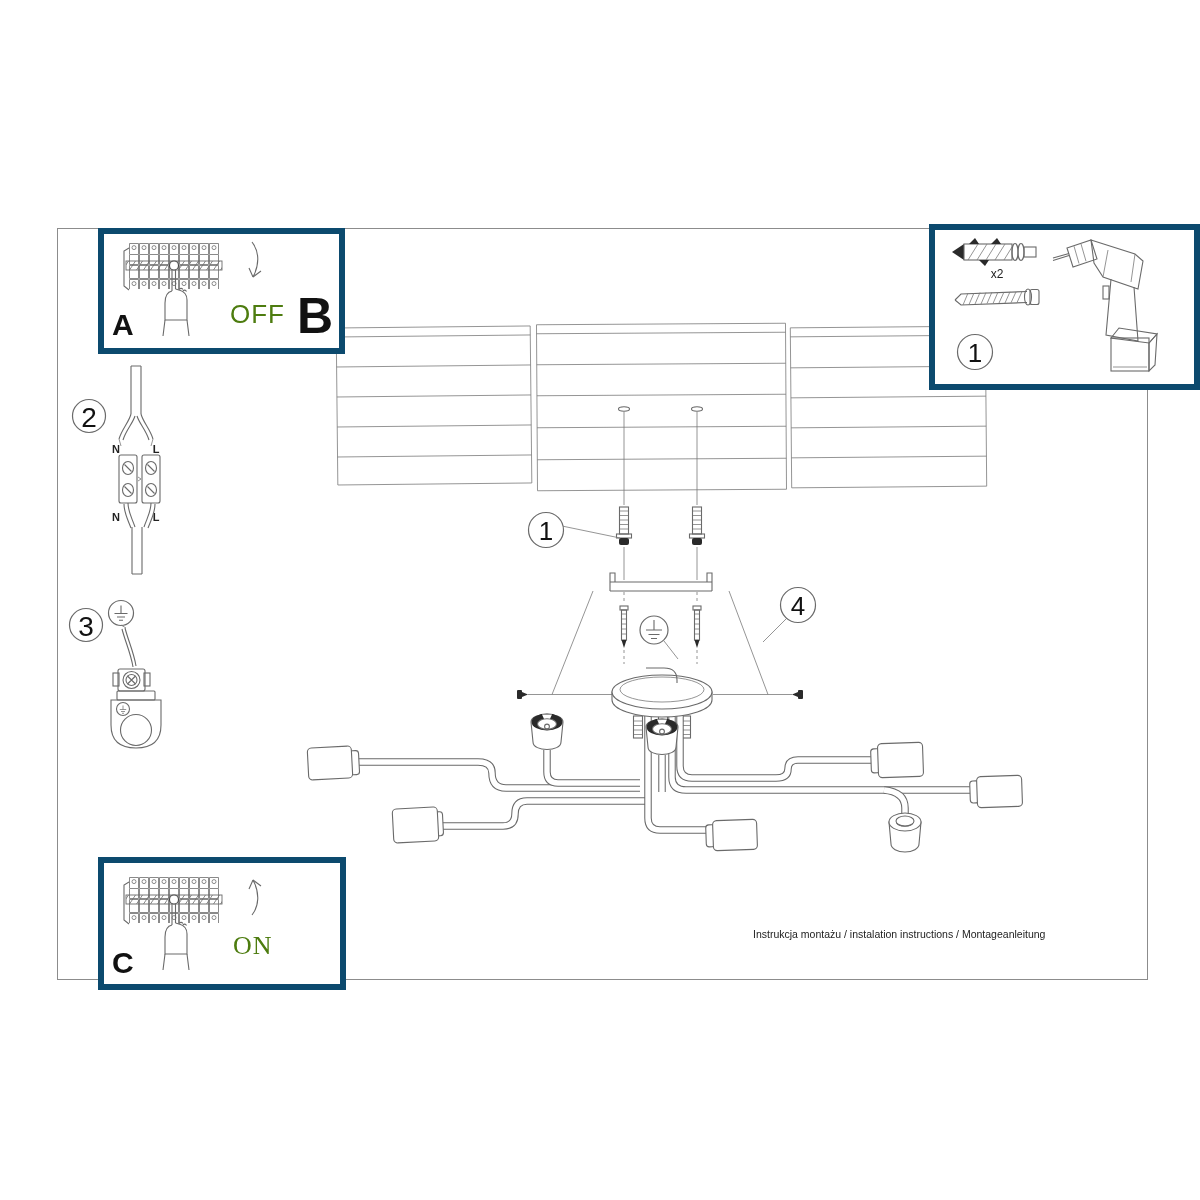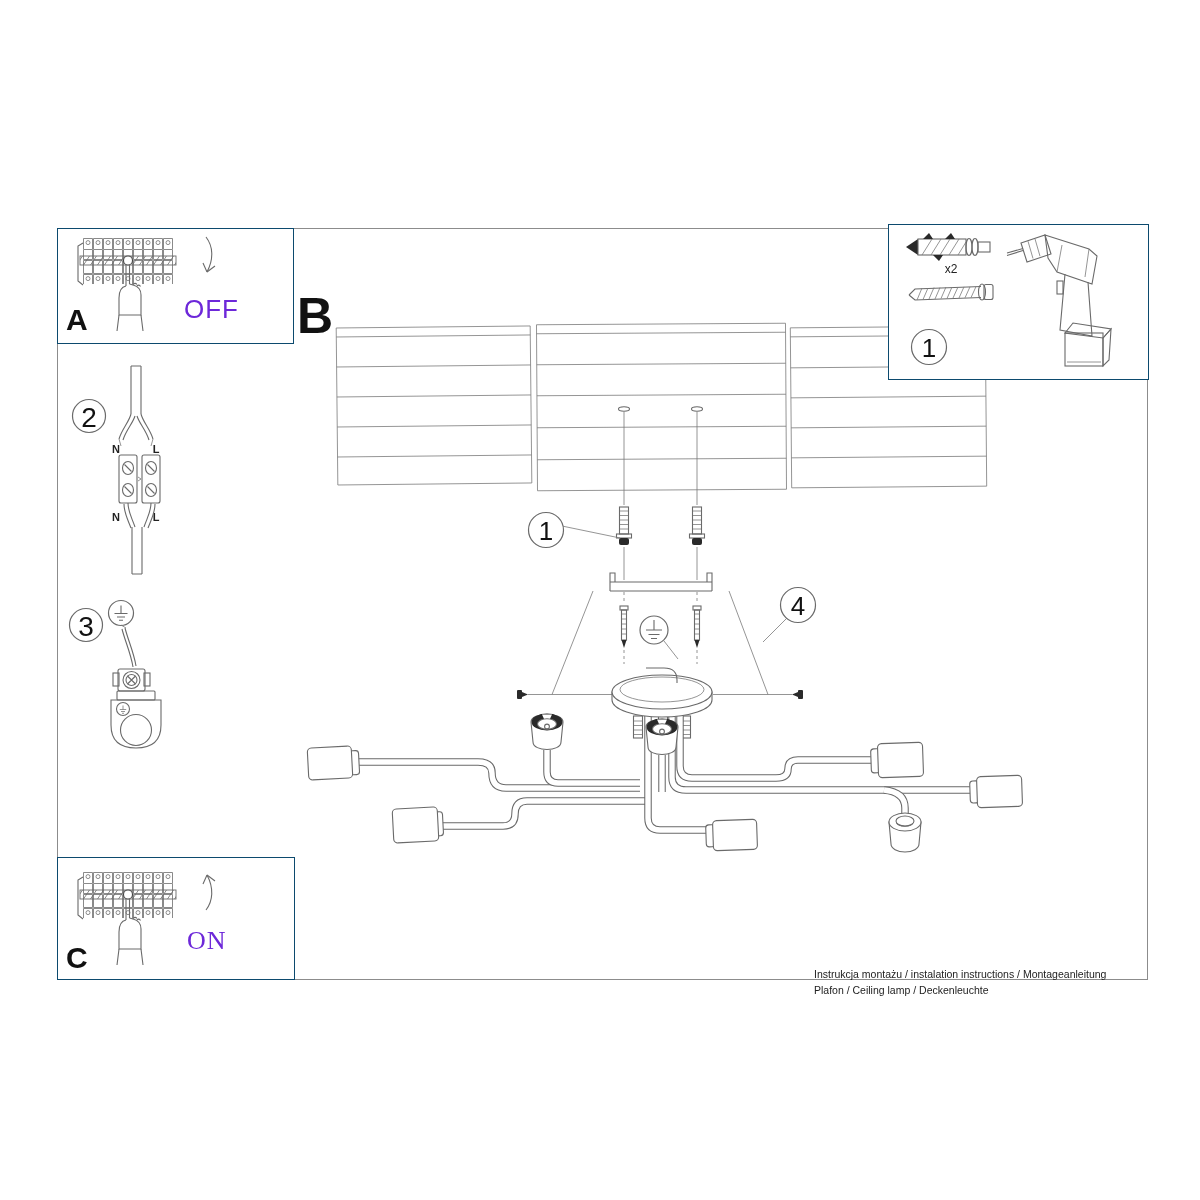--- a/index.html
+++ b/index.html
@@ -1,23 +1,23 @@
 <!DOCTYPE html>
 <html><head>
 <meta charset="utf-8">
 <style>
   html,body{margin:0;padding:0;background:#fff;}
   .page{position:relative;width:1200px;height:1200px;background:#fff;overflow:hidden;
         font-family:"Liberation Sans", sans-serif;color:#111;}
   .abs{position:absolute;}
   .frame{border:1px solid #8c8c8c;background:transparent;}
-  .box{border:1px solid #0c4a6e;background:#fff;}
+  .box{border:6px solid #0c4a6e;background:#fff;margin-left:41px;}
   .big-letter{font-size:30px;font-weight:700;color:#111;line-height:1;}
   .sec-letter{font-size:50px;font-weight:700;color:#111;line-height:1;}
-  .state-label{font-size:26px;font-weight:400;color:#6d28d9;letter-spacing:1px;line-height:1;}
+  .state-label{font-size:26px;font-weight:400;color:#4d7c0f;letter-spacing:1px;line-height:1;}
   .footer-text{font-size:10.5px;line-height:16px;color:#222;}
   svg{display:block;}
   .ln{stroke:#6a6a6a;stroke-width:1.1;fill:none;}
   .lnt{stroke:#7a7a7a;stroke-width:0.8;fill:none;}
   .tube-o{stroke:#6a6a6a;stroke-width:7.5;fill:none;}
   .tube-i{stroke:#fff;stroke-width:5.4;fill:none;}
   .callout-circle{fill:#fff;stroke:#6a6a6a;stroke-width:1.2;}
   .callout-num{font-family:"Liberation Sans",sans-serif;font-size:26px;fill:#111;}
   .small-num{font-family:"Liberation Sans",sans-serif;font-size:28px;fill:#111;}
   .nl-label{font-family:"Liberation Sans",sans-serif;font-size:11px;font-weight:700;fill:#222;}
@@ -373,18 +373,17 @@
         <rect class="ln" x="176" y="108" width="38" height="33" fill="#fff"></rect>
         <path class="lnt" d="M178,137 H212"></path>
       </g>
       <circle class="callout-circle" cx="40" cy="122" r="17.5"></circle>
       <text class="callout-num" x="40" y="123" text-anchor="middle" dominant-baseline="central">1</text>
     </svg>
   </div>
 
   <div class="abs sec-letter" style="left:297px;top:291px;">B</div>
 
-  <div class="abs footer-text" style="left:814px;top:926px;width:360px;margin-top:40px;">
+  <div class="abs footer-text" style="left:753px;top:926px;width:360px;">
     <div>Instrukcja montażu / instalation instructions / Montageanleitung</div>
-    <div>Plafon / Ceiling lamp / Deckenleuchte</div>
   </div>
 
 </div>
 
 </body></html>

